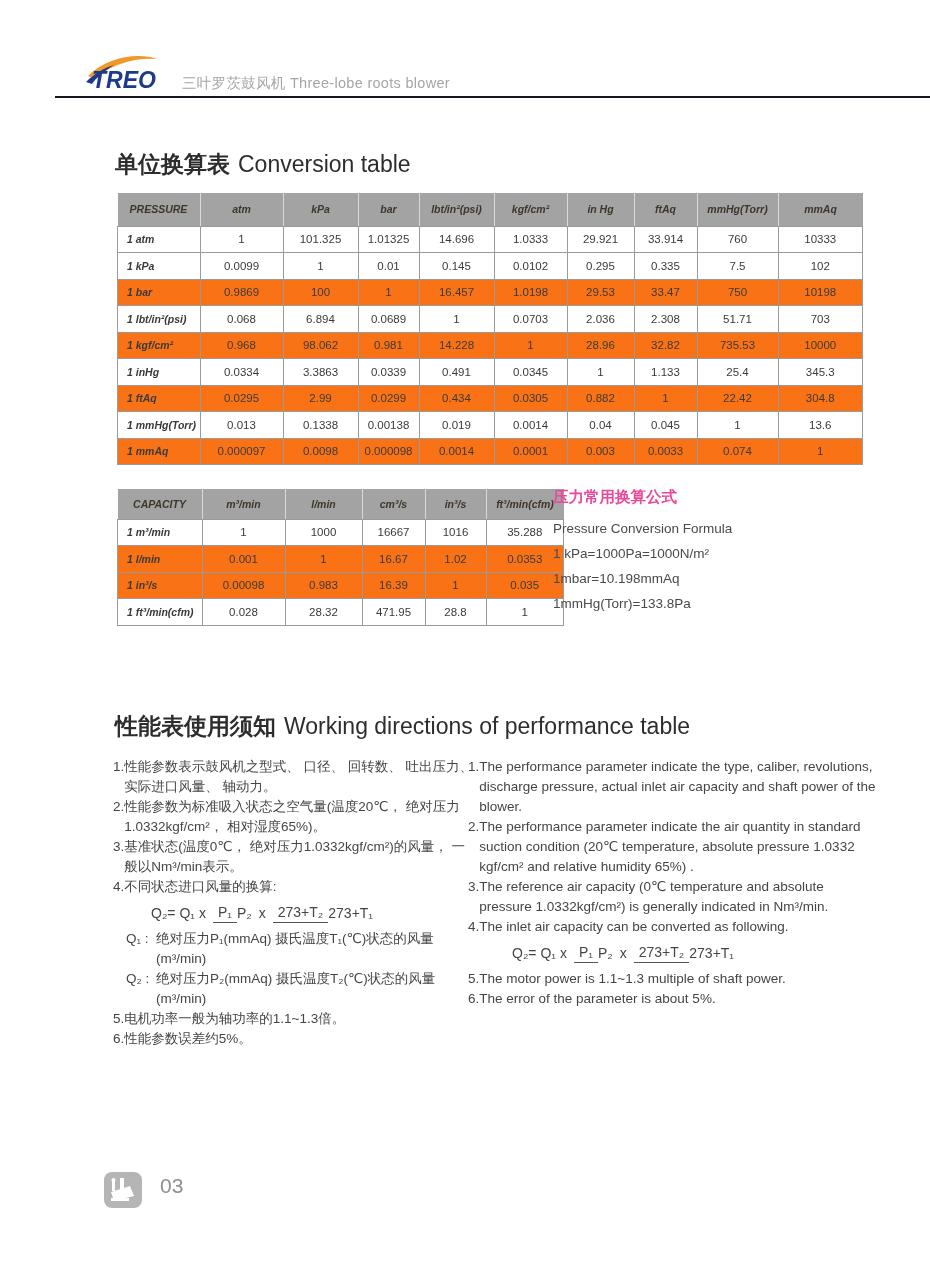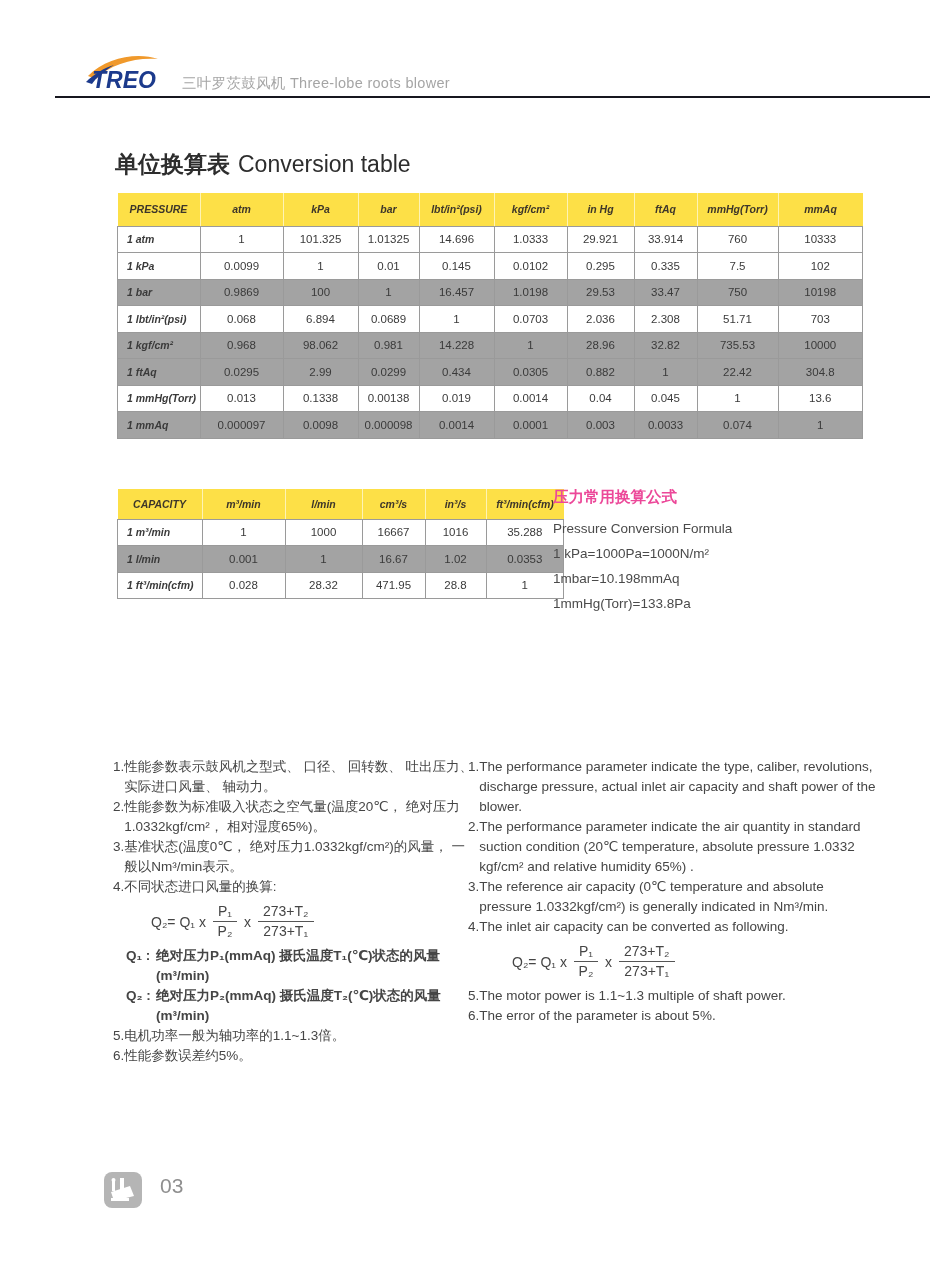--- a/index.html
+++ b/index.html
@@ -13,26 +13,26 @@
 
   
   .sec-title{position:absolute;font-size:23px;color:#2d2d2d;white-space:nowrap;}
   .title-cn{font-weight:700;}
   .title-en{font-weight:400;margin-left:8px;text-align:right;}
   .sec1{left:115px;top:149px;}
   .sec2{left:115px;top:711px;}
 
   
   table.conv{border-collapse:collapse;table-layout:fixed;position:absolute;}
-  table.conv th{background:#fde047;color:#3d362a;font-style:italic;font-weight:700;font-size:10.5px;
+  table.conv th{background:#a3a3a3;color:#3d362a;font-style:italic;font-weight:700;font-size:10.5px;
     border-left:1px solid rgba(255,255,255,.6);border-bottom:1px solid #9a9a9a;padding:0 2px;}
   table.conv th:first-child{border-left:none;}
   table.conv td{border:1px solid #9a9a9a;text-align:center;font-size:11.5px;color:#3a3a3a;padding:0 2px;
     background:#fff;}
-  table.conv tr.shaded td{background:#a3a3a3;}
+  table.conv tr.shaded td{background:#f97316;}
   table.conv td.rowlabel{text-align:left;padding-left:9px;font-style:italic;font-weight:700;font-size:10.5px;}
   .pressure{left:117px;top:193px;width:696px;}
   .pressure thead tr{height:33px;}
   .pressure tbody tr{height:26.5px;}
   .pressure th:nth-child(1){width:78px;}
   .pressure th:nth-child(2){width:78px;}
   .pressure th:nth-child(3){width:70px;}
   .pressure th:nth-child(4){width:56px;}
   .pressure th:nth-child(5){width:70px;}
   .pressure th:nth-child(6){width:68px;}
@@ -55,27 +55,27 @@
   .fb-title-cn{font-size:15.5px;font-weight:700;color:#ec4899;margin-bottom:8px;}
   .fb-line{font-size:13.5px;color:#4a4a4a;line-height:25px;}
 
   
   .notes{position:absolute;font-size:13.5px;color:#454545;line-height:20px;}
   .notes-cn{left:113px;top:757px;width:362px;}
   .notes-en{left:468px;top:757px;width:410px;}
   .note-item{display:flex;align-items:flex-start;}
   .note-num{flex:0 0 auto;white-space:pre;}
   .note-text{flex:1 1 auto;}
-  .qdefs{margin-left:13px;font-weight:bold;}
+  .qdefs{margin-left:13px;}
   .qdefs .note-num{min-width:30px;}
 
   
   .formula{display:flex;align-items:center;margin:6px 0 6px 38px;font-size:14px;color:#454545;}
   .notes-en .formula{margin-left:44px;}
-  .frac{display:inline-flex;flex-direction:column;align-items:center;margin:0 7px;line-height:17px;}
+  .frac{display:inline-flex;flex-direction:row;align-items:center;margin:0 7px;line-height:17px;}
   .frac .num{border-bottom:1.5px solid #555;padding:0 5px 1px;}
   .frac .den{padding-top:1px;}
 
   
   .ftr-icon{position:absolute;left:104px;top:1172px;width:38px;height:36px;}
   .ftr-page{position:absolute;left:160px;top:1174px;font-size:21px;color:#8f8f8f;}
 </style>
 </head>
 <body>
 
@@ -162,20 +162,32 @@
           <td>0.968</td>
           <td>98.062</td>
           <td>0.981</td>
           <td>14.228</td>
           <td>1</td>
           <td>28.96</td>
           <td>32.82</td>
           <td>735.53</td>
           <td>10000</td>
         </tr>
+        <tr>
+          <td class="rowlabel">1 inHg</td>
+          <td>0.0334</td>
+          <td>3.3863</td>
+          <td>0.0339</td>
+          <td>0.491</td>
+          <td>0.0345</td>
+          <td>1</td>
+          <td>1.133</td>
+          <td>25.4</td>
+          <td>345.3</td>
+        </tr>
         <tr class="shaded">
           <td class="rowlabel">1 ftAq</td>
           <td>0.0295</td>
           <td>2.99</td>
           <td>0.0299</td>
           <td>0.434</td>
           <td>0.0305</td>
           <td>0.882</td>
           <td>1</td>
           <td>22.42</td>
@@ -229,39 +241,50 @@
           <td>35.288</td>
         </tr>
         <tr class="shaded">
           <td class="rowlabel">1 l/min</td>
           <td>0.001</td>
           <td>1</td>
           <td>16.67</td>
           <td>1.02</td>
           <td>0.0353</td>
         </tr>
+        <tr class="shaded">
+          <td class="rowlabel">1 in³/s</td>
+          <td>0.00098</td>
+          <td>0.983</td>
+          <td>16.39</td>
+          <td>1</td>
+          <td>0.035</td>
+        </tr>
         <tr>
           <td class="rowlabel">1 ft³/min(cfm)</td>
           <td>0.028</td>
           <td>28.32</td>
           <td>471.95</td>
           <td>28.8</td>
           <td>1</td>
         </tr>
       </tbody>
   </table>
 
   <div class="formula-box">
     <div class="fb-title-cn">压力常用换算公式</div>
     <div class="fb-line">Pressure Conversion Formula</div>
     <div class="fb-line">1 kPa=1000Pa=1000N/m²</div>
     <div class="fb-line">1mbar=10.198mmAq</div>
     <div class="fb-line">1mmHg(Torr)=133.8Pa</div>
   </div>
 
+  <div class="sec-title sec2">
+    <span class="title-cn">性能表使用须知</span><span class="title-en">Working directions of performance table</span>
+  </div>
 
   <div class="notes notes-cn">
     <div>
         <div class="note-item">
           <span class="note-num">1.</span>
           <span class="note-text">性能参数表示鼓风机之型式、 口径、 回转数、 吐出压力、 实际进口风量、 轴动力。</span>
         </div>
         <div class="note-item">
           <span class="note-num">2.</span>
           <span class="note-text">性能参数为标准吸入状态之空气量(温度20℃， 绝对压力1.0332kgf/cm²， 相对湿度65%)。</span>

